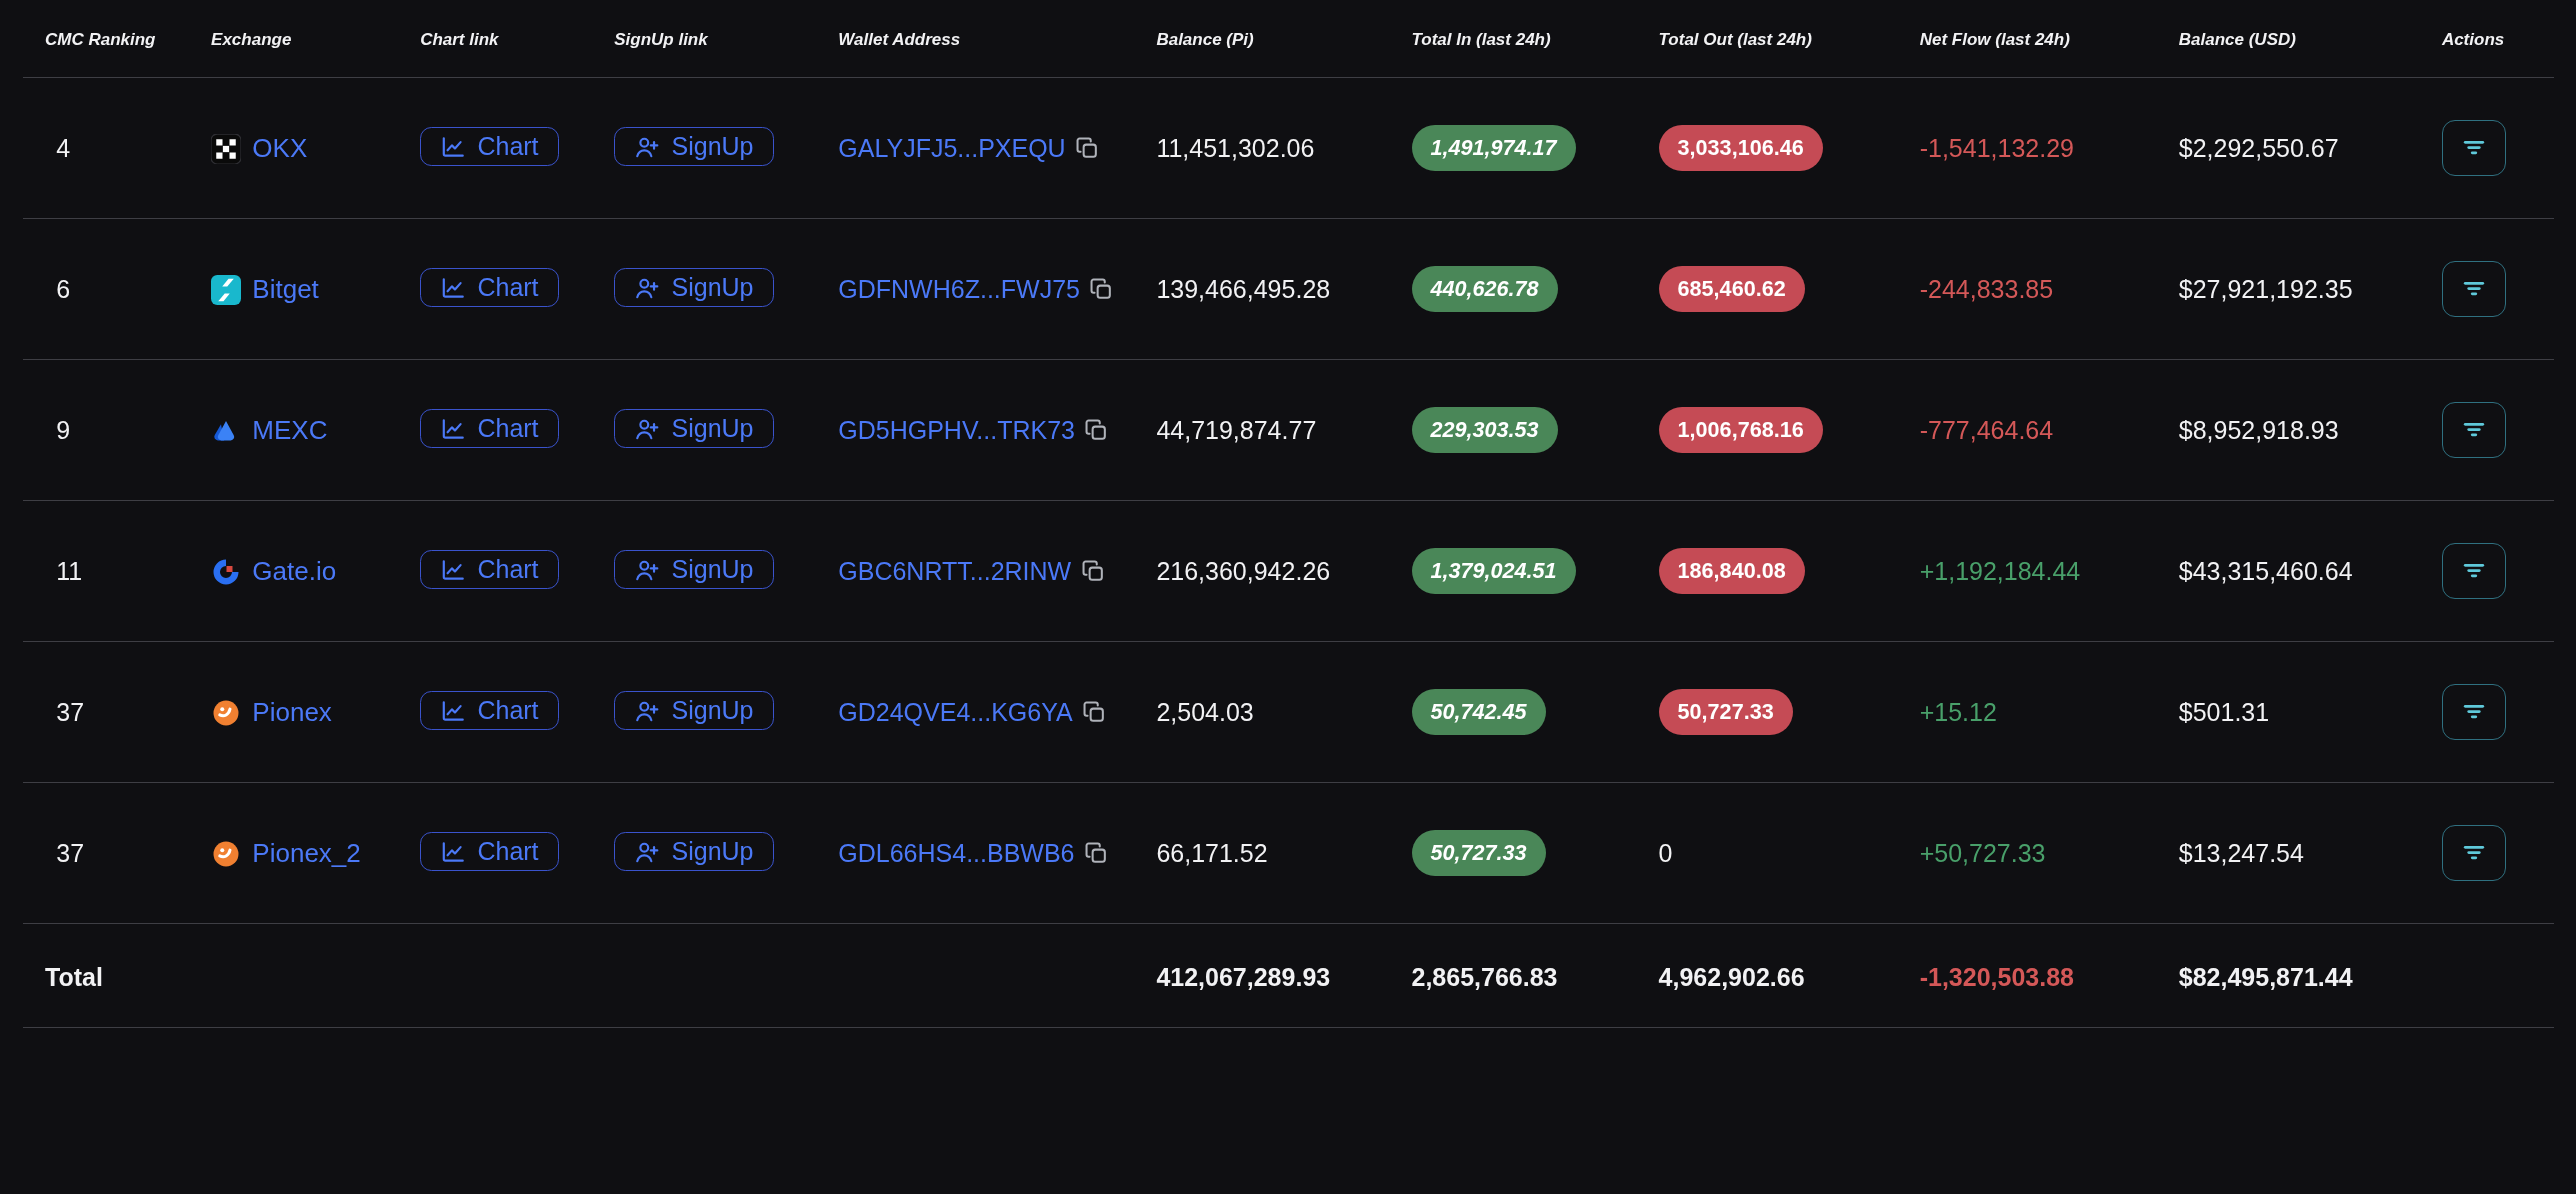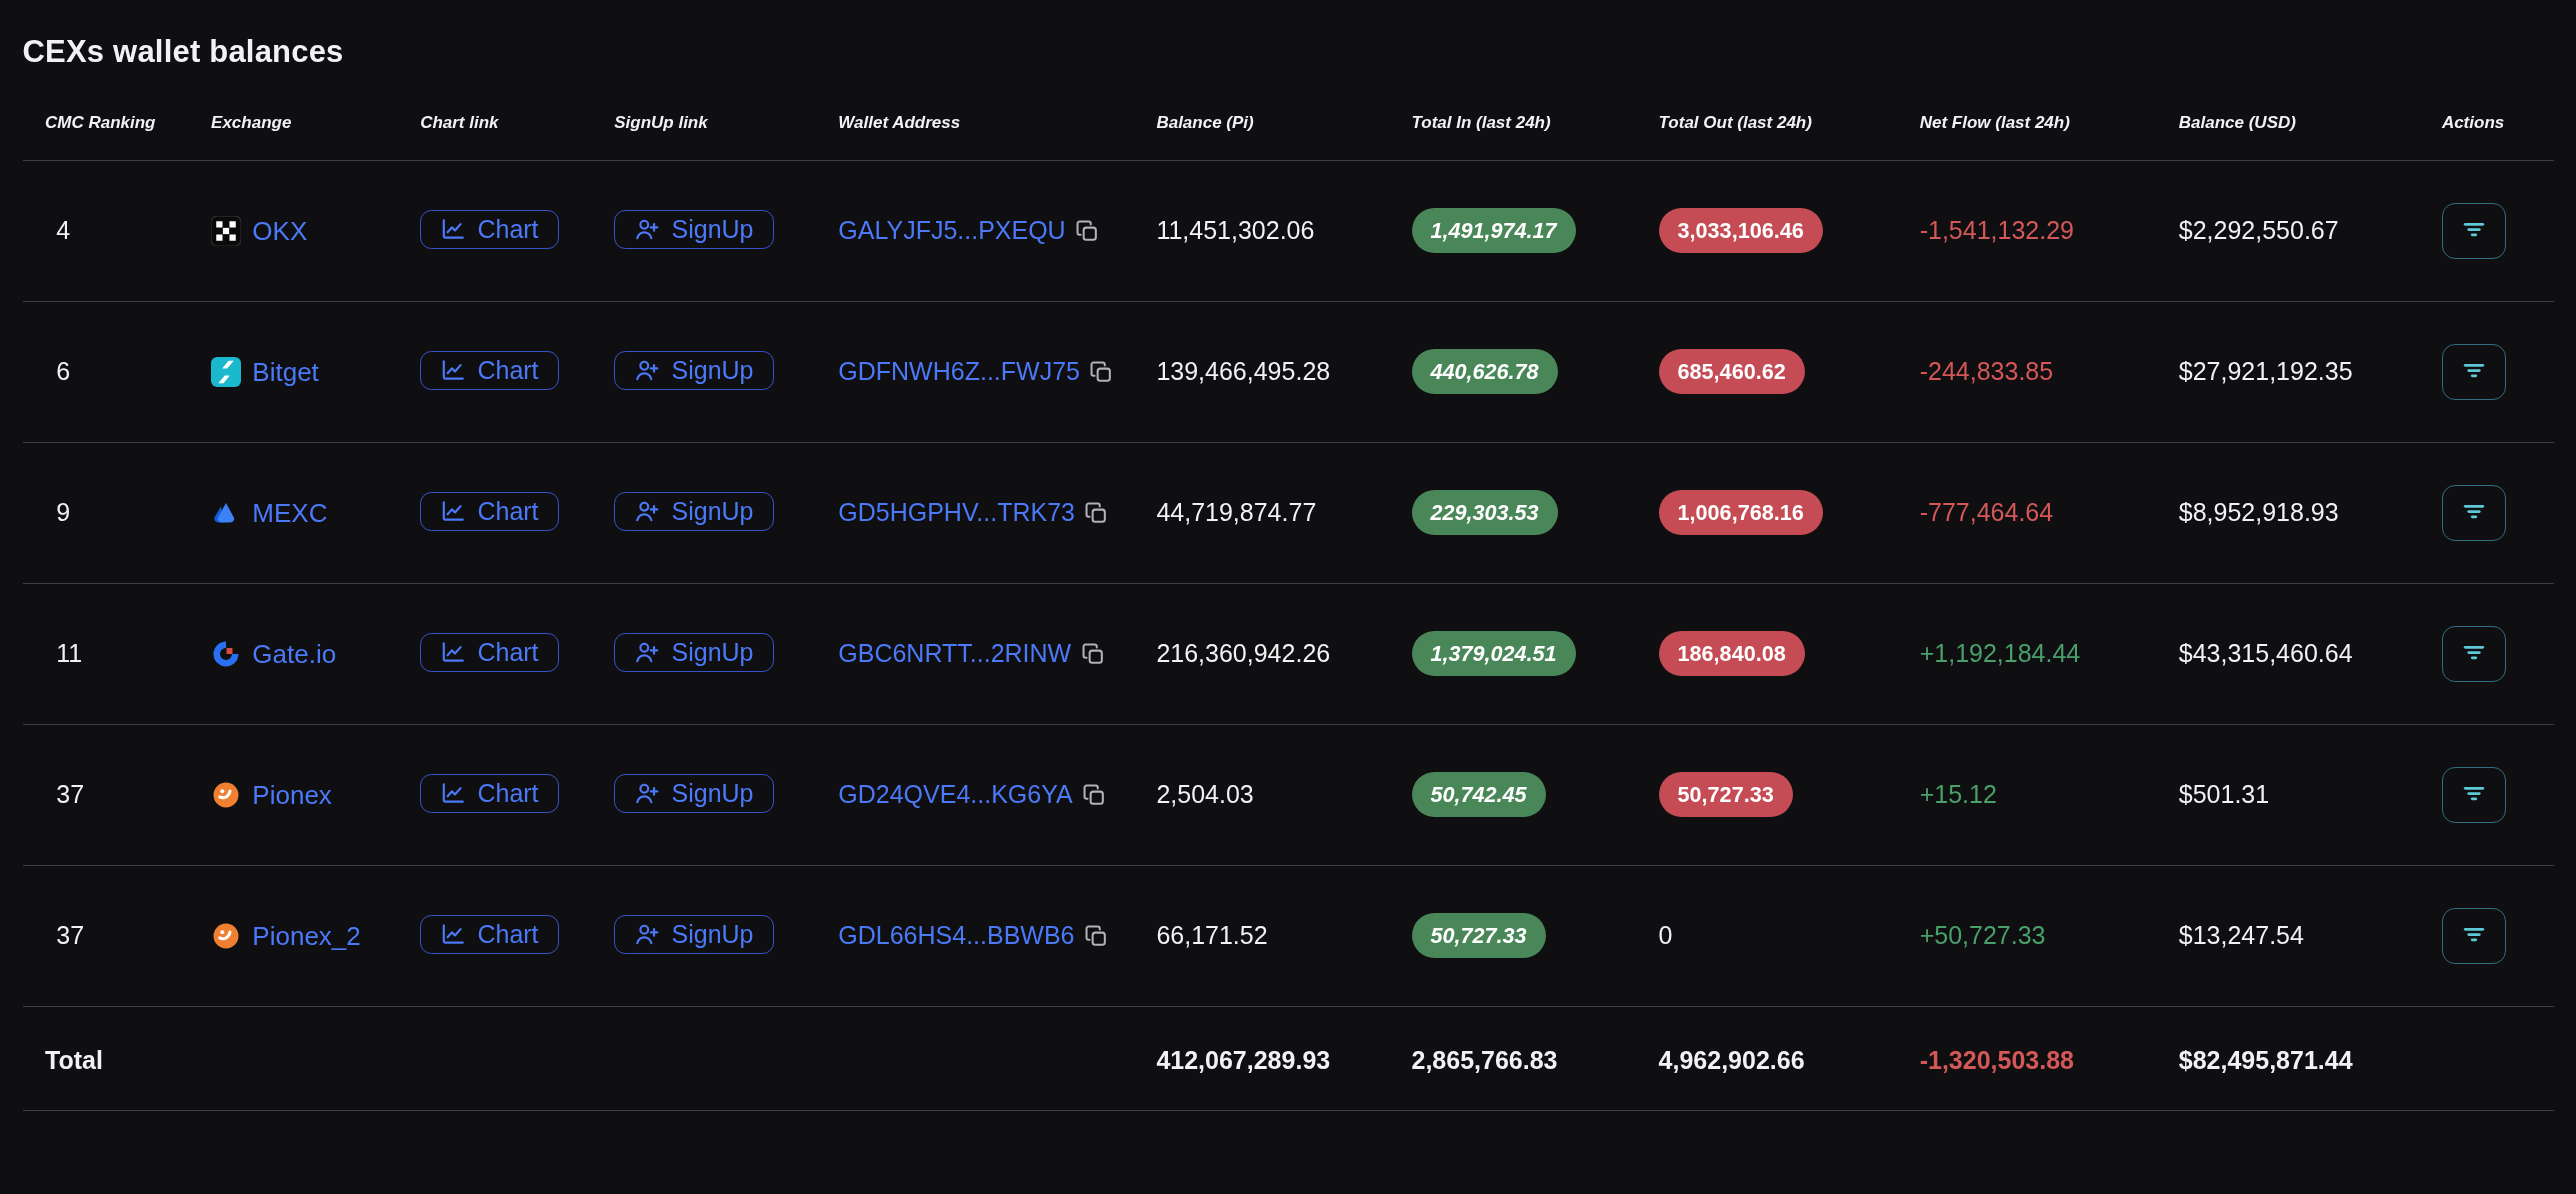--- a/index.html
+++ b/index.html
@@ -128,21 +128,20 @@
     border-radius: 13px;
     color: var(--actions-teal, #5fc9da);
     cursor: pointer;
   }
   .actions-btn svg { width: 28px; height: 28px; }
 </style>
 </head>
 <body>
 
 <div class="page">
-  <h1 class="page-title">CEXs wallet balances</h1>
 
   <table class="balances">
     <colgroup>
       <col style="width:166px">
         <col style="width:209px">
         <col style="width:194px">
       <col style="width:224px">
         <col style="width:318px">
         <col style="width:255px">
       <col style="width:247px">

